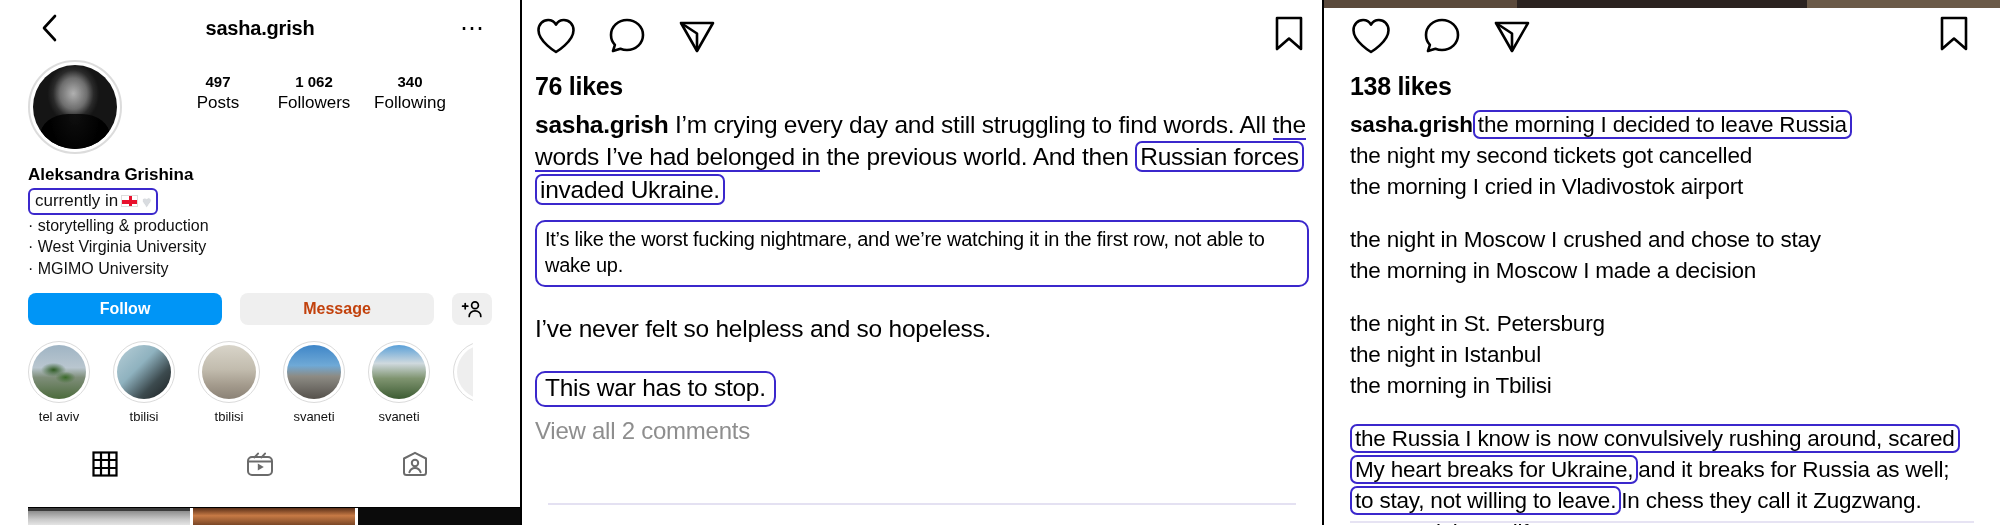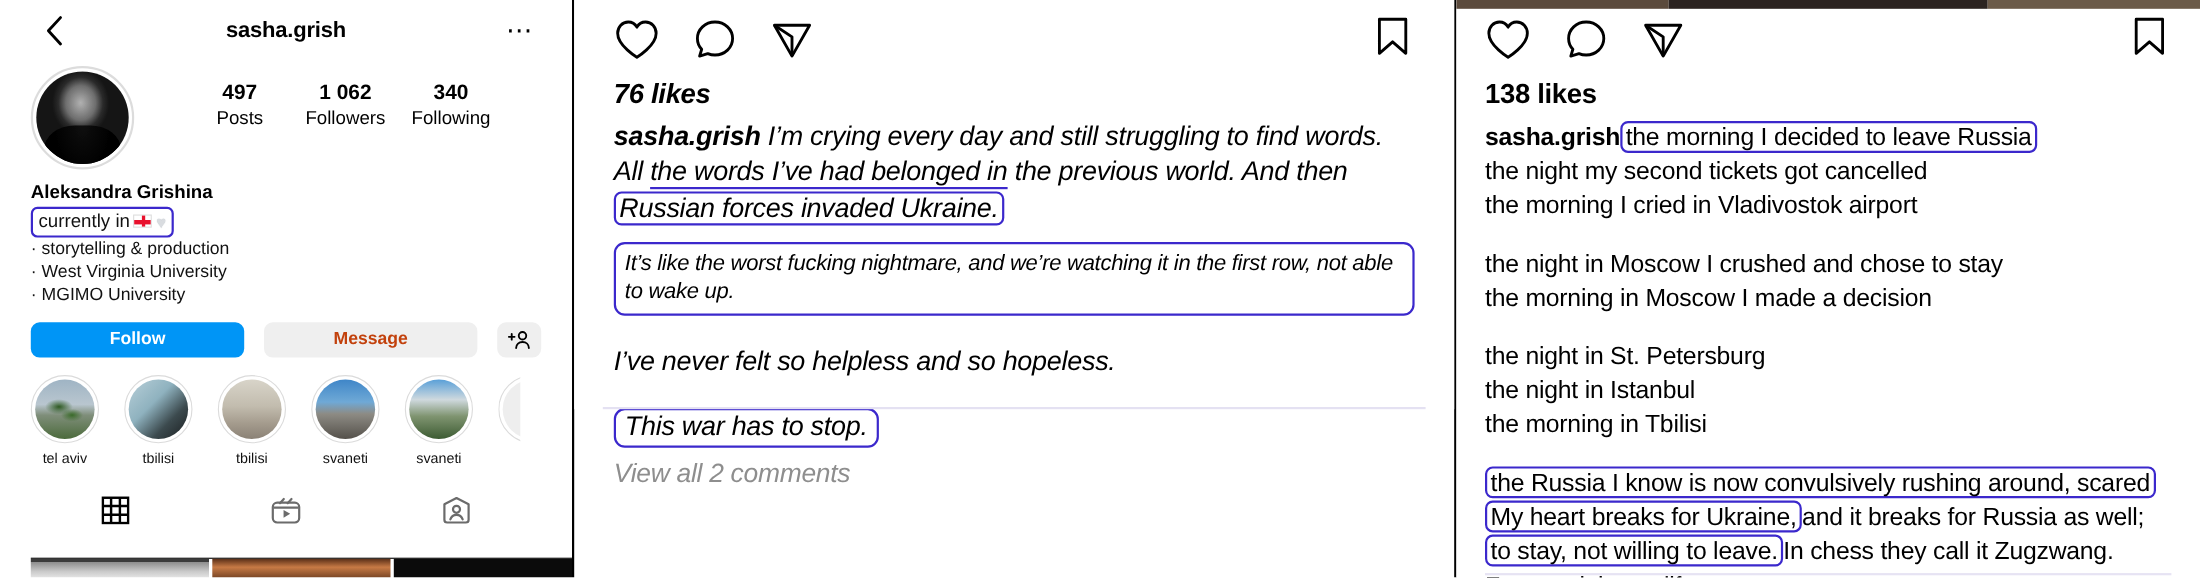--- a/index.html
+++ b/index.html
@@ -52,21 +52,21 @@
   }
   .avatar-img::after {
     content:""; position:absolute; left:50%; top:58%;
     width:70px; height:56px; transform: translateX(-50%);
     background: radial-gradient(ellipse at 50% 0%, #1b1b1b 0%, #090909 70%);
     border-radius: 40% 40% 0 0;
   }
 
   .stats { display: flex; gap: 0; margin-left: 48px; padding-top: 13px; }
   .stat { text-align: center; min-width: 96px; }
-  .stat-num { font-size: 19px; font-weight: 700; color: #000; line-height: 1.25; }
+  .stat-num { font-size: 15px; font-weight: 700; color: #000; line-height: 1.25; }
   .stat-label { font-size: 17px; color: #000; line-height: 1.25; }
 
   .prof-name {
     margin-top: 10px;
     font-size: 17px; font-weight: 700; color: #000; line-height: 1.3;
   }
   .bio-line-boxed {
     display: inline-block;
     font-size: 17px; color: #111; line-height: 1.3;
     border: 2px solid #3b28cc; border-radius: 6px;
@@ -133,22 +133,22 @@
     position: absolute; left: 28px; right: 0; bottom: 0; height: 18px;
     display: flex; gap: 3px; border-top: 1.5px solid #000;
   }
   .grid-cell { flex: 1 1 0; }
   .gc1 { background: linear-gradient(180deg,#8d8d8d 0%,#c9c9c9 60%,#e4e4e4 100%); border-top:3px solid #3b3b3b;}
   .gc2 { background: linear-gradient(180deg,#5a2f18 0%,#c77a45 45%,#7b4726 100%); }
   .gc3 { background: #0b0b0b; }
 
   
   .panel-post1 {
-    width: 800px; flex: 0 0 800px; height: 372px;
-    background: #fff; padding: 0 36px; position: relative; font-style: italic;
+    width: 800px; flex: 0 0 800px; height: 505px;
+    background: #fff; padding: 0 13px; position: relative;
   }
   .post-actions { display:flex; align-items:center; height: 72px; position:relative; }
   .act { margin-right: 30px; display:flex; align-items:center; }
   .act-save { position:absolute; right: 4px; top:50%; transform: translateY(-50%); }
   .likes {
     font-size: 25px; font-weight: 700; color:#000; letter-spacing: -0.3px;
     margin-bottom: 8px;
   }
   .caption {
     font-size: 24.5px; color: #000; line-height: 1.32; letter-spacing: -0.25px;

